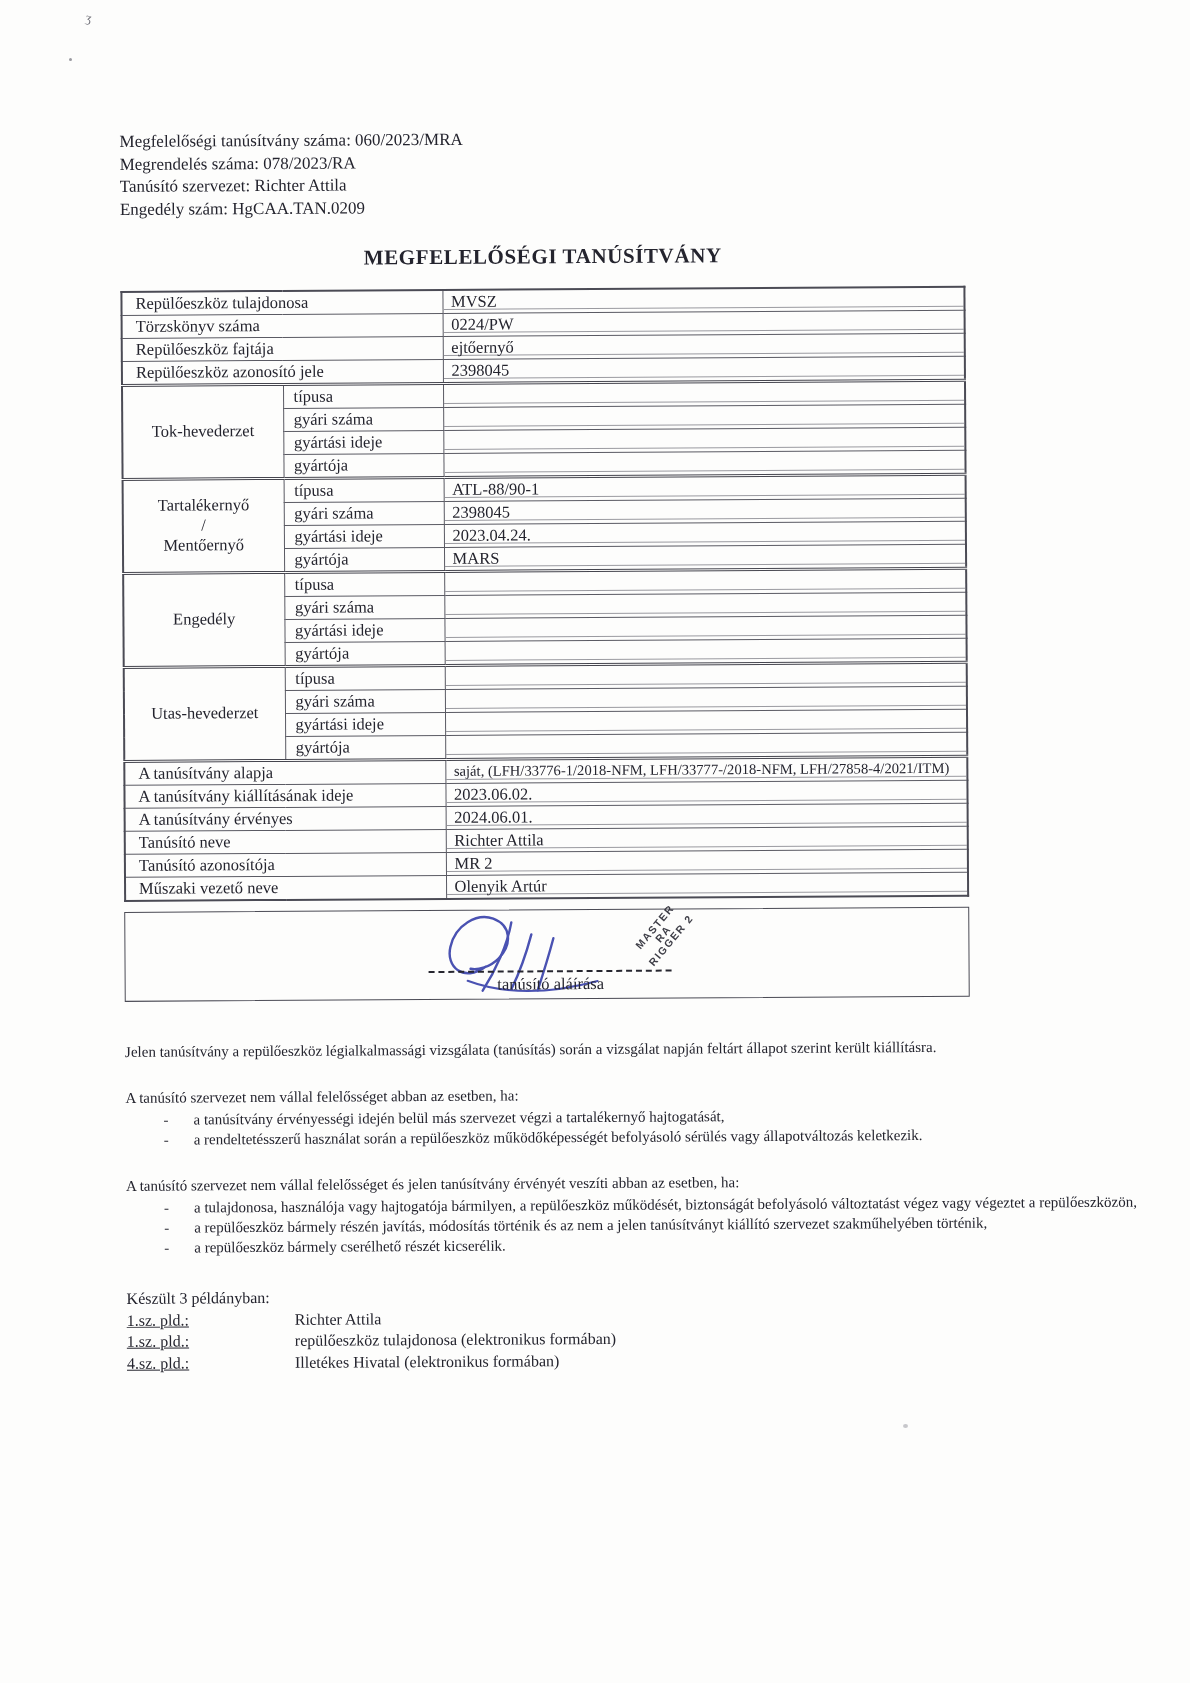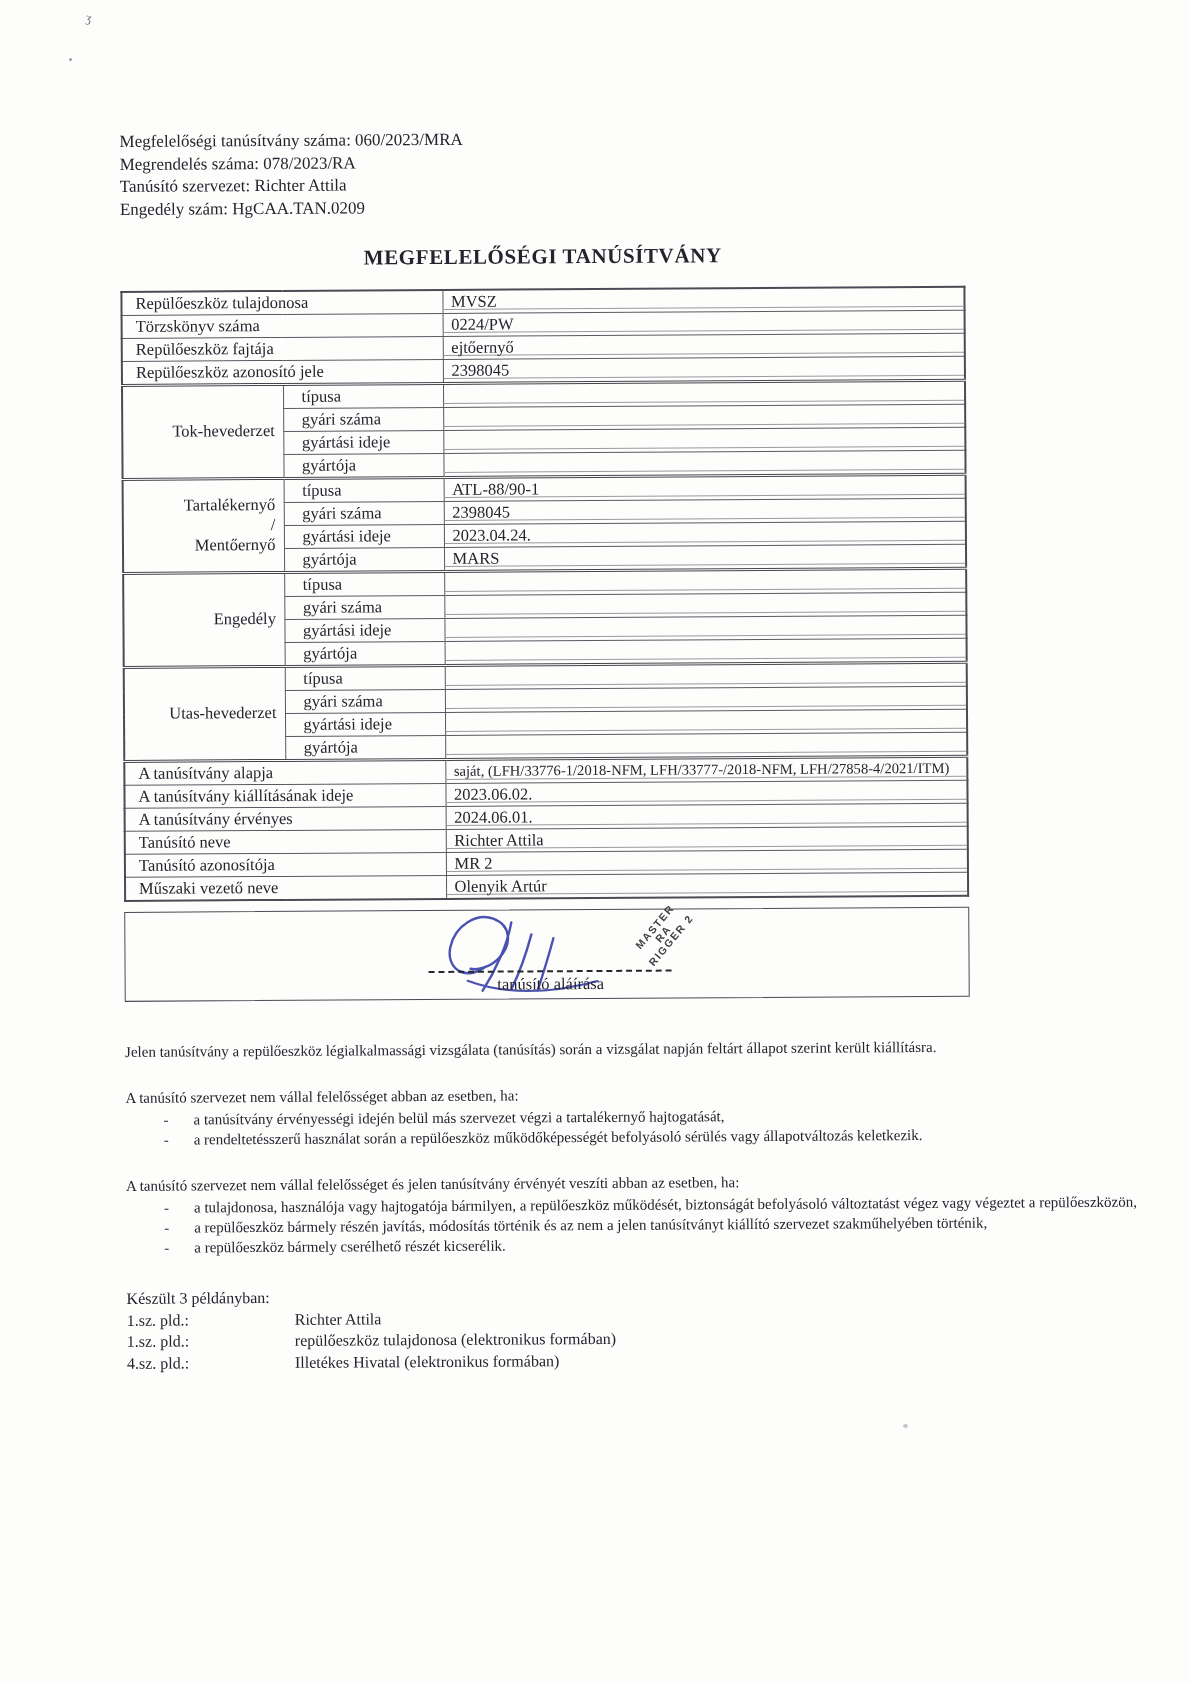--- a/index.html
+++ b/index.html
@@ -17,22 +17,22 @@
   .doc-title { display:inline-block; font-size:21px; font-weight:bold; letter-spacing:0.6px; }
 
   
   .cert-table { border-collapse:collapse; width:845px; margin-top:19px;
     border:2px solid #4b4b55; table-layout:fixed; }
   .cert-table col.c1 { width:161px; }
   .cert-table col.c2 { width:160px; }
   .cert-table td { border:1px solid #5a5a63; font-size:16.5px; line-height:19px;
     height:20px; padding:1px 8px 2px; overflow:hidden; white-space:nowrap; }
   .cert-table td.lbl { padding-left:13px; }
-  .cert-table td.grp { text-align:right; white-space:pre-line; line-height:20px; }
-  .cert-table td.sub { padding-left:18px; }
+  .cert-table td.grp { text-align:center; white-space:pre-line; line-height:20px; }
+  .cert-table td.sub { padding-left:10px; }
   .cert-table td.val { background-image:linear-gradient(#9a9aa0,#9a9aa0);
     background-size:100% 1px; background-position:0 calc(100% - 3px); background-repeat:no-repeat; }
   .cert-table td.val.small { font-size:14.6px; }
   .cert-table tr.sep td { border-top:3px double #45454e; }
 
   
   .sign-box { position:relative; width:845px; height:90px; margin-top:10px;
     border:1.6px solid #4b4b55; }
   .sign-svg { position:absolute; left:300px; top:-2px; width:230px; height:90px; }
   .dash-line { position:absolute; left:303px; bottom:26px; width:243px;
@@ -49,21 +49,21 @@
   .p-issued { margin-top:40px; }
   .p-block { margin-top:26px; }
   .bullets { margin-top:2px; }
   .bullet-row { display:flex; }
   .bullet-marker { width:30px; padding-left:38px; flex:0 0 68px; }
   .bullet-text { flex:1; }
 
   
   .copies { margin-top:30px; font-size:16px; line-height:21.5px; }
   .copy-row { display:flex; }
-  .copy-label { flex:0 0 168px; }
+  .copy-label { flex:0 0 168px;text-decoration:underline; }
 
   
   .speck { position:absolute; color:#55555f; }
   .speck-squiggle { left:86px; top:10px; font-size:13px; transform:rotate(14deg); opacity:.8; }
   .speck-dot1 { left:69px; top:58px; width:3px; height:3px; border-radius:50%; background:#9a9aa0; }
   .speck-dot2 { left:903px; top:1424px; width:5px; height:4px; border-radius:50%; background:#c7c7cb; }
 </style>
 </head>
 <body>
 

